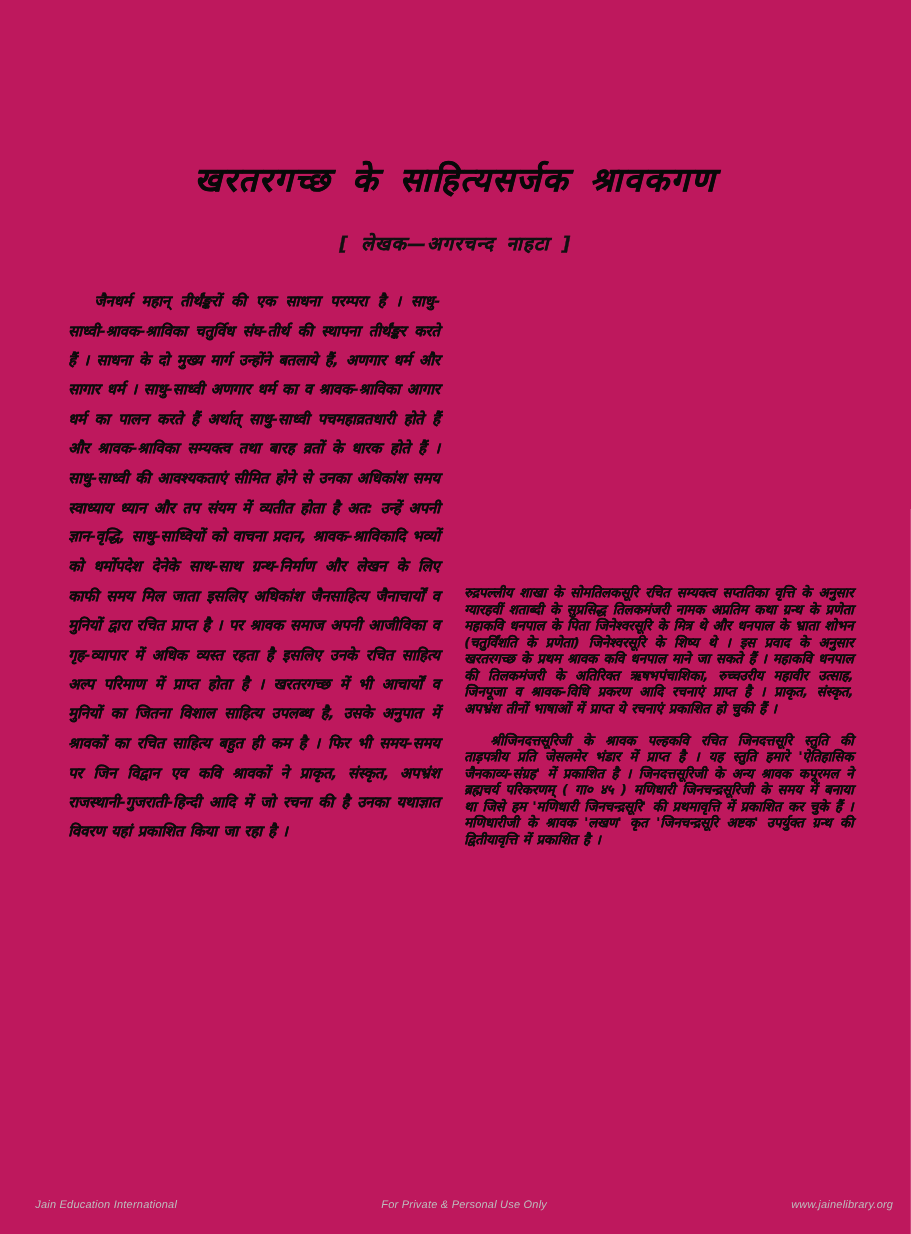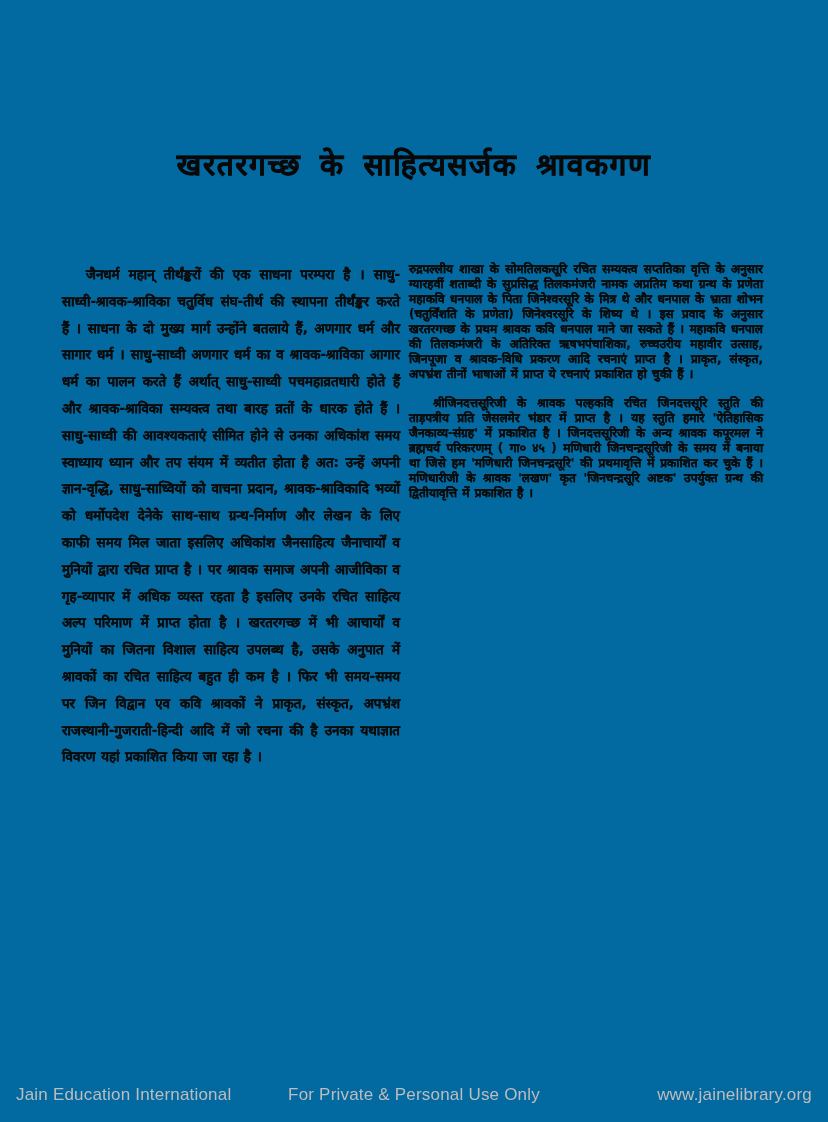--- a/index.html
+++ b/index.html
@@ -13,21 +13,22 @@
     height: 1122px;
     position: relative;
     overflow: hidden;
     font-family: "Liberation Serif", "DejaVu Serif", serif;
     color: #0a0a0a;
   }
 
   .page {
     position: absolute;
     inset: 0;
-    background: #0369a1;
+    background: #be185d;
+    font-style: italic;
   }
 
   
   .title-block {
     position: absolute;
     left: 0;
     right: 0;
     top: 148px;
     text-align: center;
   }
@@ -53,22 +54,22 @@
     -webkit-text-stroke: 0.3px #111;
   }
 
   
   .columns {
     position: absolute;
     top: 262px;
     left: 62px;
     right: 39px;
     display: flex;
-    gap: 9px;
-    align-items: flex-start;
+    gap: 22px;
+    align-items: flex-end;
   }
   .column {
     flex: 1 1 0;
     min-width: 0;
   }
   .col-left  { width: 338px; flex: 0 0 338px; }
   .col-right { width: 354px; flex: 0 0 354px; }
 
   .para {
     margin: 0 0 14px 0;
@@ -84,42 +85,43 @@
     hyphens: none;
   }
   .para.indent { text-indent: 24px; }
   .para:last-child { margin-bottom: 0; }
 
   .col-right .para { font-size: 12px; line-height: 15px; }
 
   
   .footer {
     position: absolute;
-    left: 0;
+    left: 16px;
     right: 0;
     bottom: 16px;
     height: 22px;
     display: flex;
     align-items: center;
     font-family: "Liberation Sans", sans-serif;
-    font-size: 17px;
+    font-size: 10px;
     color: #bdbdbd;
     letter-spacing: 0.2px;
   }
   .footer-left   { position: absolute; left: 16px; }
   .footer-center { position: absolute; left: 50%; transform: translateX(-50%); }
   .footer-right  { position: absolute; right: 16px; }
 </style>
 </head>
 <body>
 
 <div class="page">
 
   <div class="title-block">
     <h1 class="doc-title">खरतरगच्छ के साहित्यसर्जक श्रावकगण</h1>
+    <div class="doc-byline">[ लेखक—अगरचन्द नाहटा ]</div>
   </div>
 
   <div class="columns">
 
     <div class="column col-left">
       <p class="para indent">जैनधर्म महान् तीर्थंङ्करों की एक साधना परम्परा है । साधु-साध्वी-श्रावक-श्राविका चतुर्विध संघ-तीर्थ की स्थापना तीर्थंङ्कर करते हैं । साधना के दो मुख्य मार्ग उन्होंने बतलाये हैं, अणगार धर्म और सागार धर्म । साधु-साध्वी अणगार धर्म का व श्रावक-श्राविका आगार धर्म का पालन करते हैं अर्थात् साधु-साध्वी पचमहाव्रतधारी होते हैं और श्रावक-श्राविका सम्यक्त्व तथा बारह व्रतों के धारक होते हैं । साधु-साध्वी की आवश्यकताएं सीमित होने से उनका अधिकांश समय स्वाध्याय ध्यान और तप संयम में व्यतीत होता है अत: उन्हें अपनी ज्ञान-वृद्धि, साधु-साध्वियों को वाचना प्रदान, श्रावक-श्राविकादि भव्यों को धर्मोपदेश देनेके साथ-साथ ग्रन्थ-निर्माण और लेखन के लिए काफी समय मिल जाता इसलिए अधिकांश जैनसाहित्य जैनाचार्यों व मुनियों द्वारा रचित प्राप्त है । पर श्रावक समाज अपनी आजीविका व गृह-व्यापार में अधिक व्यस्त रहता है इसलिए उनके रचित साहित्य अल्प परिमाण में प्राप्त होता है । खरतरगच्छ में भी आचार्यों व मुनियों का जितना विशाल साहित्य उपलब्ध है, उसके अनुपात में श्रावकों का रचित साहित्य बहुत ही कम है । फिर भी समय-समय पर जिन विद्वान एव कवि श्रावकों ने प्राकृत, संस्कृत, अपभ्रंश राजस्थानी-गुजराती-हिन्दी आदि में जो रचना की है उनका यथाज्ञात विवरण यहां प्रकाशित किया जा रहा है ।</p>
     </div>
 
     <div class="column col-right">
       <p class="para">रुद्रपल्लीय शाखा के सोमतिलकसूरि रचित सम्यक्त्व सप्ततिका वृत्ति के अनुसार ग्यारहवीं शताब्दी के सुप्रसिद्ध तिलकमंजरी नामक अप्रतिम कथा ग्रन्थ के प्रणेता महाकवि धनपाल के पिता जिनेश्वरसूरि के मित्र थे और धनपाल के भ्राता शोभन (चतुर्विंशति के प्रणेता) जिनेश्वरसूरि के शिष्य थे । इस प्रवाद के अनुसार खरतरगच्छ के प्रथम श्रावक कवि धनपाल माने जा सकते हैं । महाकवि धनपाल की तिलकमंजरी के अतिरिक्त ऋषभपंचाशिका, रुच्चउरीय महावीर उत्साह, जिनपूजा व श्रावक-विधि प्रकरण आदि रचनाएं प्राप्त है । प्राकृत, संस्कृत, अपभ्रंश तीनों भाषाओं में प्राप्त ये रचनाएं प्रकाशित हो चुकी हैं ।</p>

